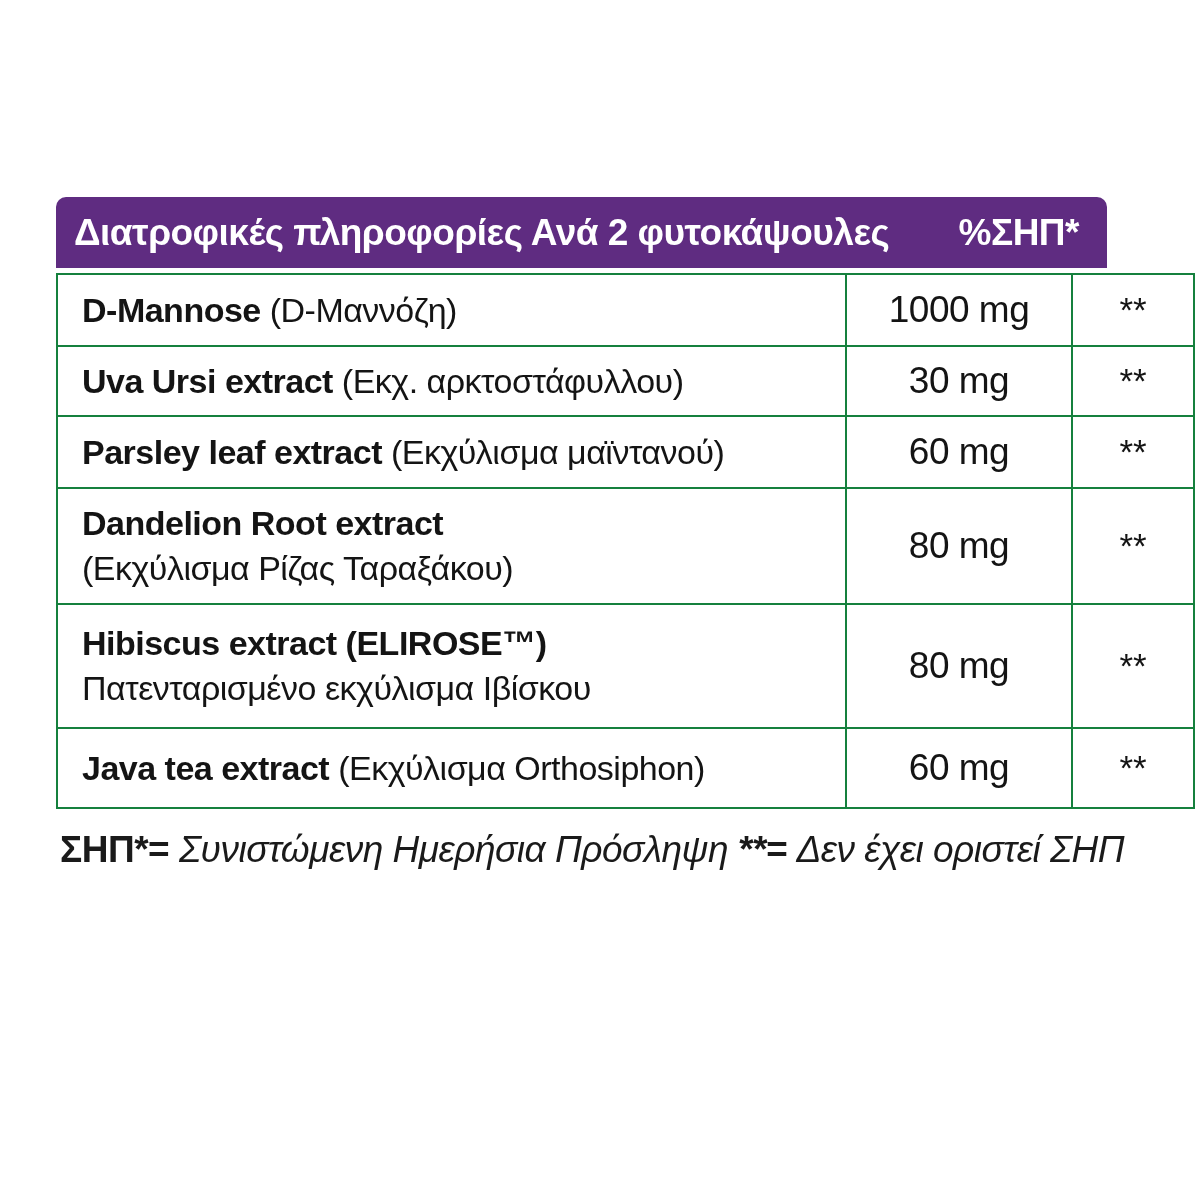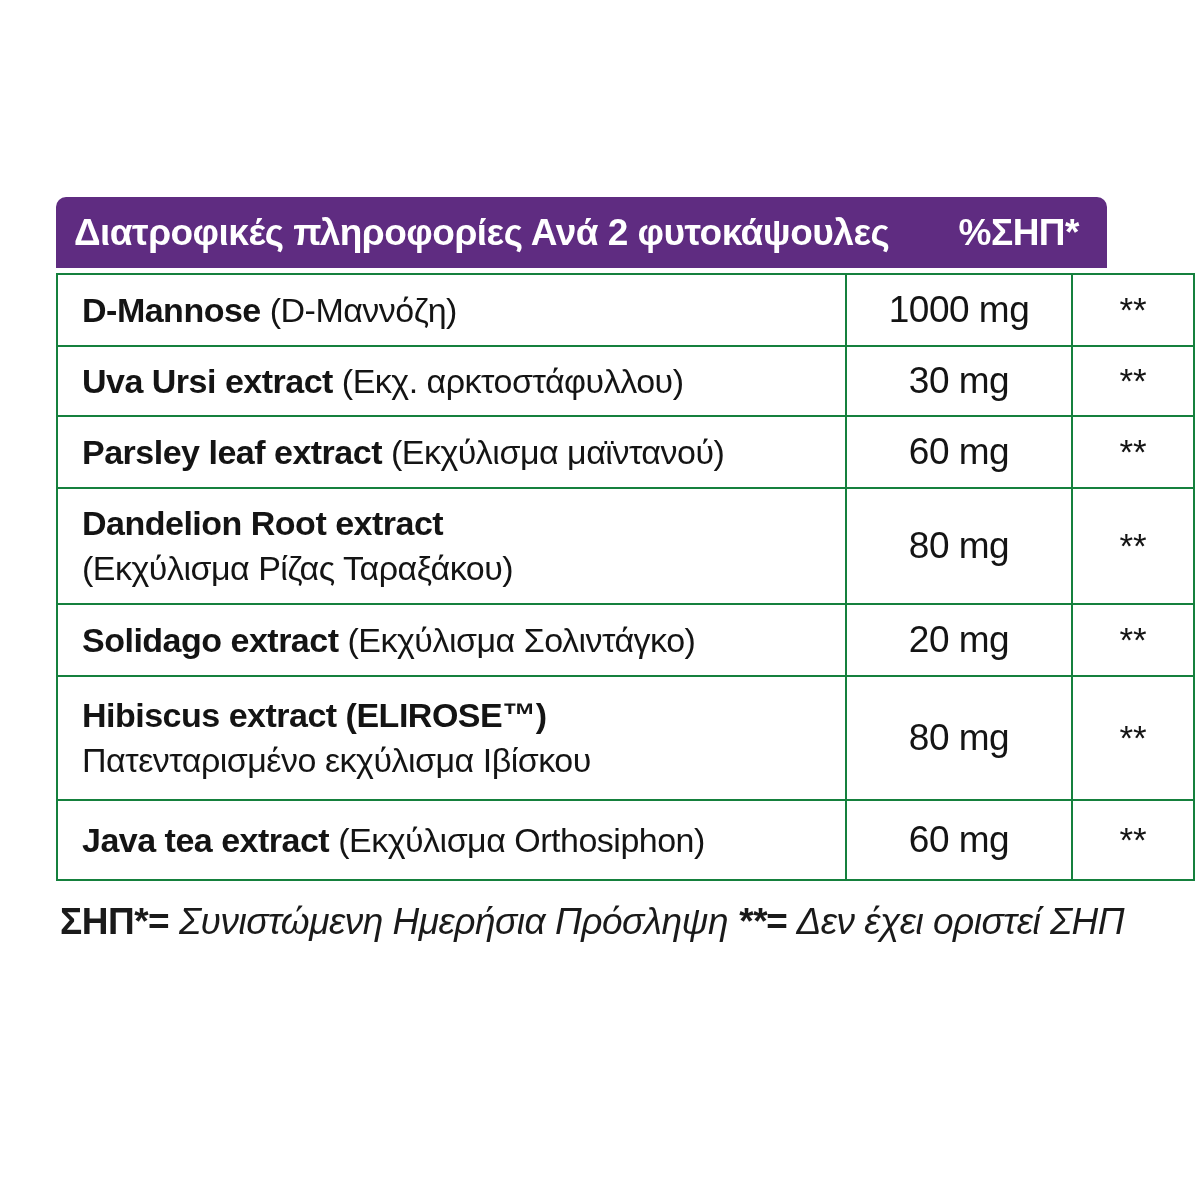--- a/index.html
+++ b/index.html
@@ -127,25 +127,20 @@
 
         <tr class="r-tall">
           <td class="name-cell">
             <div class="nm-bold">Dandelion Root extract</div>
             <div class="nm-line2">(Εκχύλισμα Ρίζας Ταραξάκου)</div>
           </td>
           <td class="amount-cell">80 mg</td>
           <td class="rdi-cell">**</td>
         </tr>
 
-        <tr class="r-single">
-          <td class="name-cell"><span class="nm-bold">Solidago extract</span><span class="nm-reg"> (Εκχύλισμα Σολιντάγκο)</span></td>
-          <td class="amount-cell">20 mg</td>
-          <td class="rdi-cell">**</td>
-        </tr>
 
         <tr class="r-tall2">
           <td class="name-cell">
             <div class="nm-bold">Hibiscus extract (ELIROSE™)</div>
             <div class="nm-line2">Πατενταρισμένο εκχύλισμα Ιβίσκου</div>
           </td>
           <td class="amount-cell">80 mg</td>
           <td class="rdi-cell">**</td>
         </tr>
 

